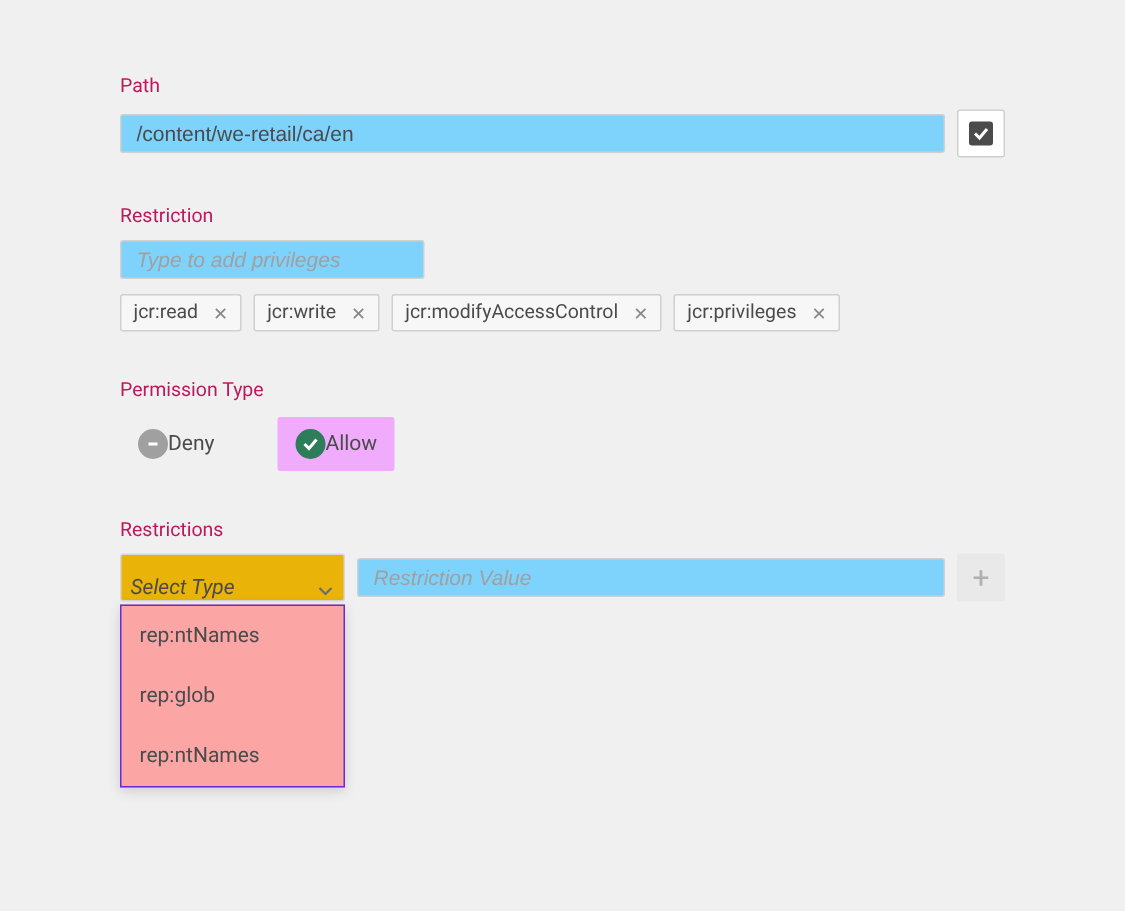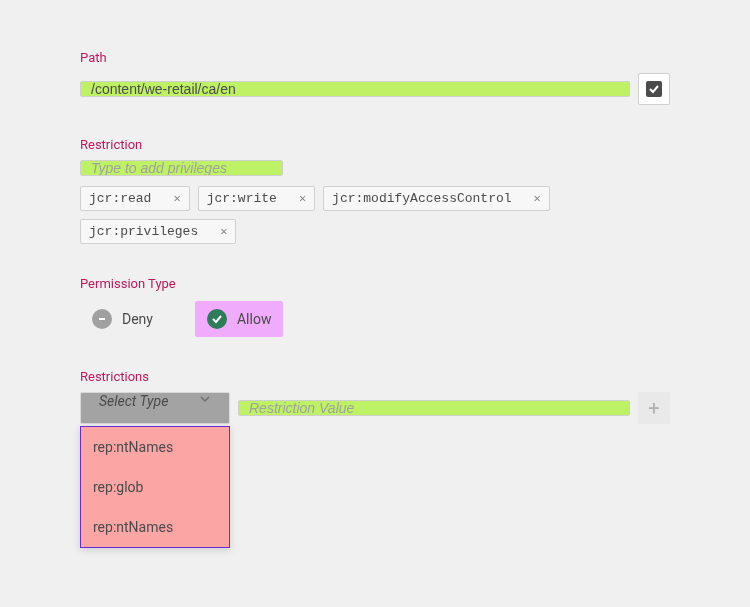--- a/index.html
+++ b/index.html
@@ -14,23 +14,23 @@
     }
     .field-group { margin-bottom: 32px; }
     .label {
       font-size: 13px;
       color: #be185d;
       margin-bottom: 8px;
     }
     .row { display: flex; align-items: center; gap: 8px; }
     .text-input {
       flex: 1;
-      height: 16px;
+      height: 26px;
       border: 1px solid #d0d0d0;
-      background: #bef264;
+      background: #7dd3fc;
       padding: 0 10px;
       font-size: 14px;
       color: #4b4b4b;
       border-radius: 2px;
     }
     .text-input::placeholder { color: #a0a0a0; font-style: italic; }
     .text-input.italic::placeholder { font-style: italic; }
     .checkbox-box {
       width: 32px; height: 32px;
       border: 1px solid #d0d0d0;
@@ -43,47 +43,46 @@
       width: 16px; height: 16px;
       background: #4b4b4b;
       border-radius: 2px;
       display: flex; align-items: center; justify-content: center;
     }
     .tags { display: flex; flex-wrap: wrap; gap: 8px; margin-top: 10px; }
     .tag {
       border: 1px solid #d0d0d0;
       background: #f7f7f7;
       padding: 4px 8px;
-      display: flex; align-items: center; gap: 22px;
+      display: flex; align-items: center; gap: 10px;
       font-size: 13px;
       border-radius: 2px;
       color: #4b4b4b;
-      font-family: Liberation Mono, monospace;
     }
     .tag .x {
       color: #888;
       cursor: pointer;
       font-size: 12px;
     }
     .perm-row { display: flex; align-items: center; gap: 30px; margin-top: 10px; }
-    .perm-opt { display: flex; align-items: center; gap: 10px; cursor: pointer; padding: 8px 12px; border-radius: 2px; }
+    .perm-opt { display: flex; align-items: center; gap: 0; cursor: pointer; padding: 8px 12px; border-radius: 2px; }
     .perm-opt.selected { background: #f0abfc; }
     .circle {
       width: 20px; height: 20px; border-radius: 50%;
       display: flex; align-items: center; justify-content: center;
     }
     .circle.grey { background: #a0a0a0; }
     .circle.green { background: #2d7d5a; }
     .perm-label { font-size: 14px; color: #4b4b4b; }
     .select-box {
       width: 150px; height: 32px;
-      background: #a3a3a3;
+      background: #eab308;
       border: 1px solid #d8d8d8;
-      display: flex; align-items: flex-start; justify-content: space-between;
-      padding: 0 18px;
+      display: flex; align-items: flex-end; justify-content: space-between;
+      padding: 0 6px;
       cursor: pointer;
       font-style: italic;
       color: #4b4b4b;
       font-size: 14px;
       border-radius: 2px;
     }
     .add-btn {
       width: 32px; height: 32px;
       background: #e9e9e9;
       display: flex; align-items: center; justify-content: center;

